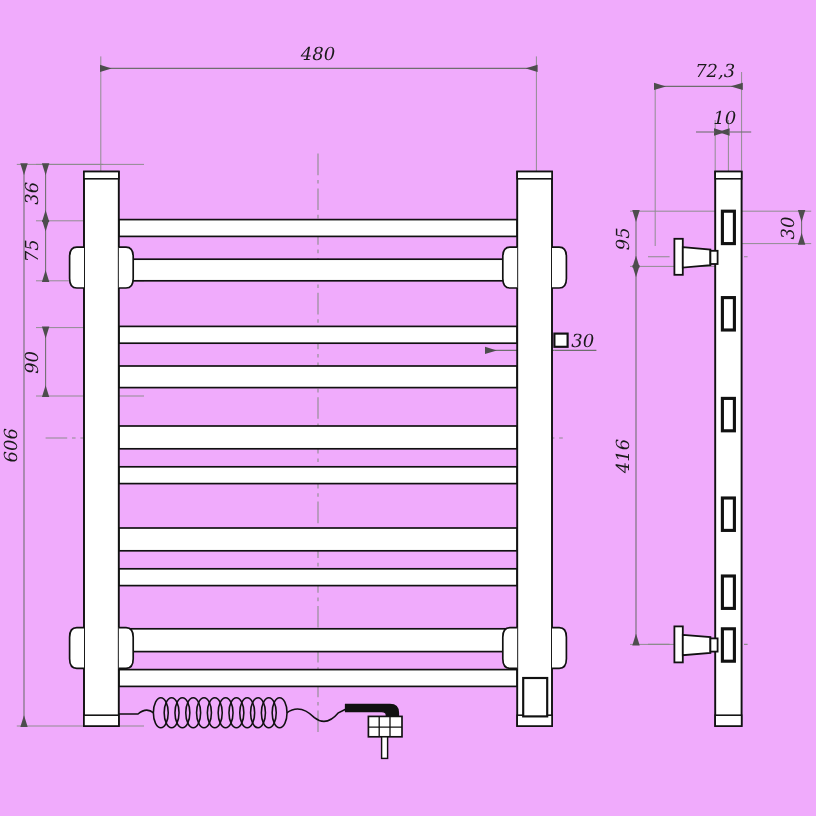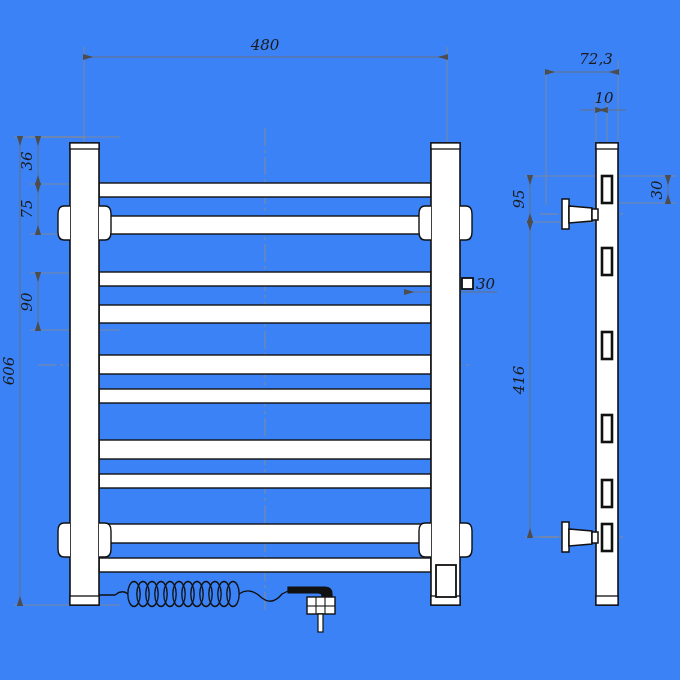--- a/index.html
+++ b/index.html
@@ -1,18 +1,18 @@
 <!DOCTYPE html>
 <html><head>
 <meta charset="utf-8">
 <style>
   html,body{margin:0;padding:0;background:#ffffff;}
   body{width:680px;height:680px;overflow:hidden;
        font-family:"DejaVu Sans",sans-serif;}
-  #stage{position:relative;width:680px;height:680px;background:#3b82f6;}
+  #stage{position:relative;width:680px;height:680px;background:#f0abfc;}
   svg{display:block;}
   .dimtxt{font-family:"DejaVu Serif",serif;font-style:italic;font-size:15px;fill:#1a1a1a;}
 </style>
 </head>
 <body>
 
 <div id="stage">
 <svg width="680" height="680" viewBox="0 0 680 680">
 
   <defs>

